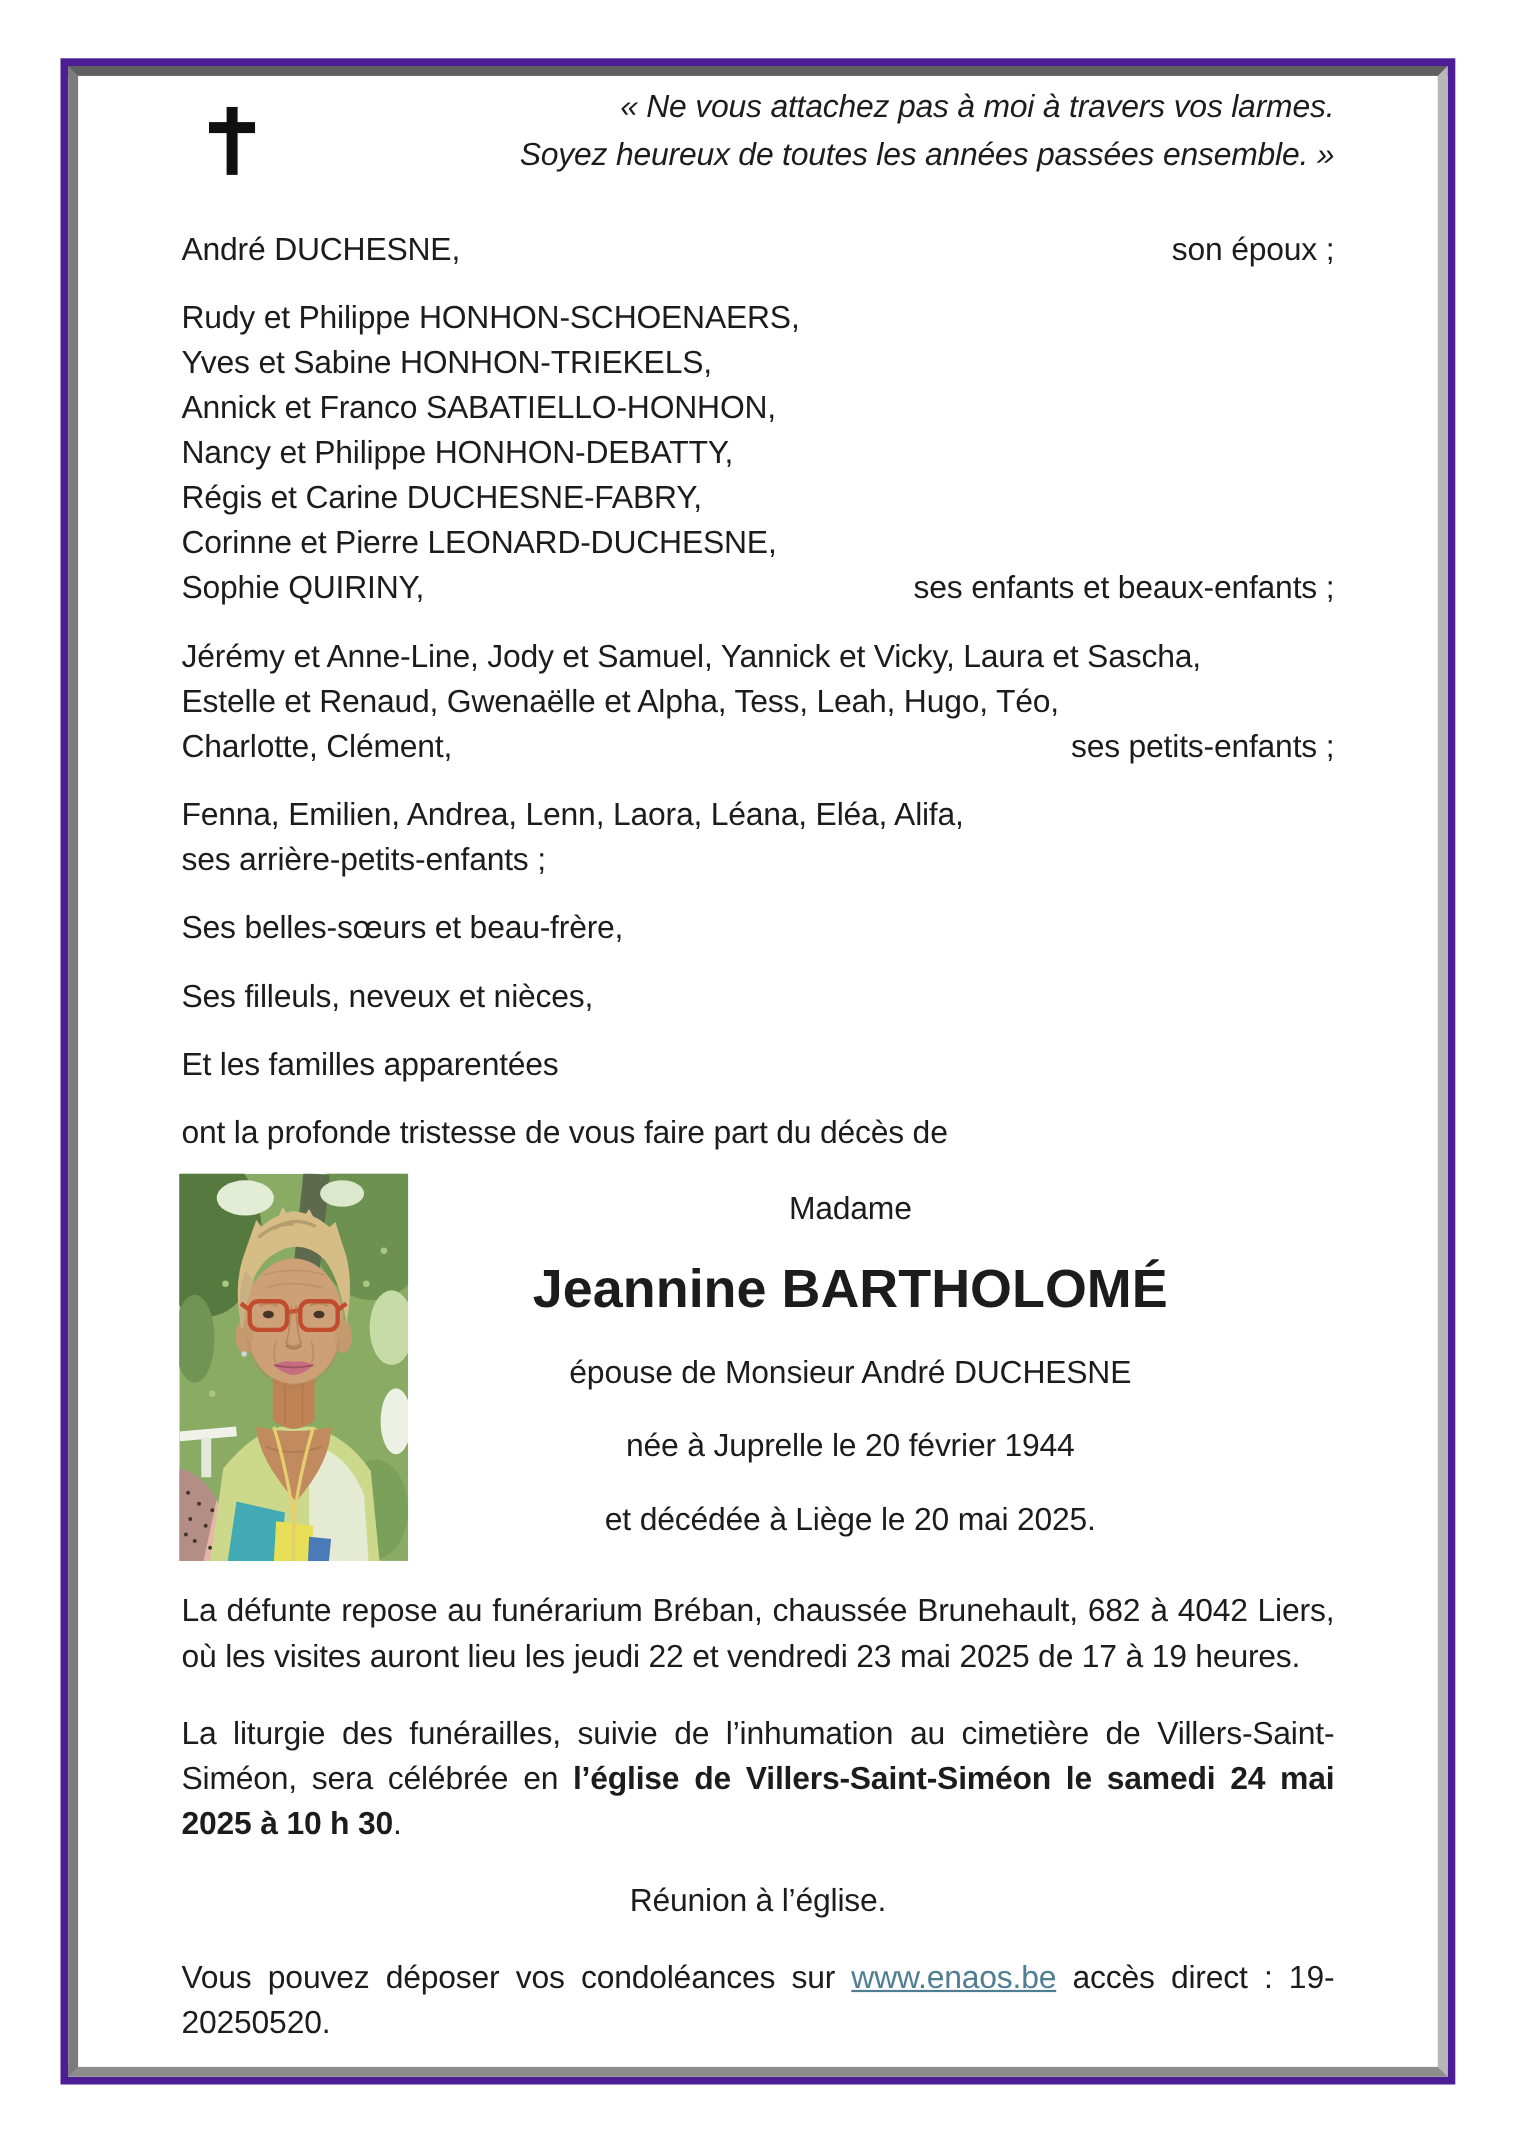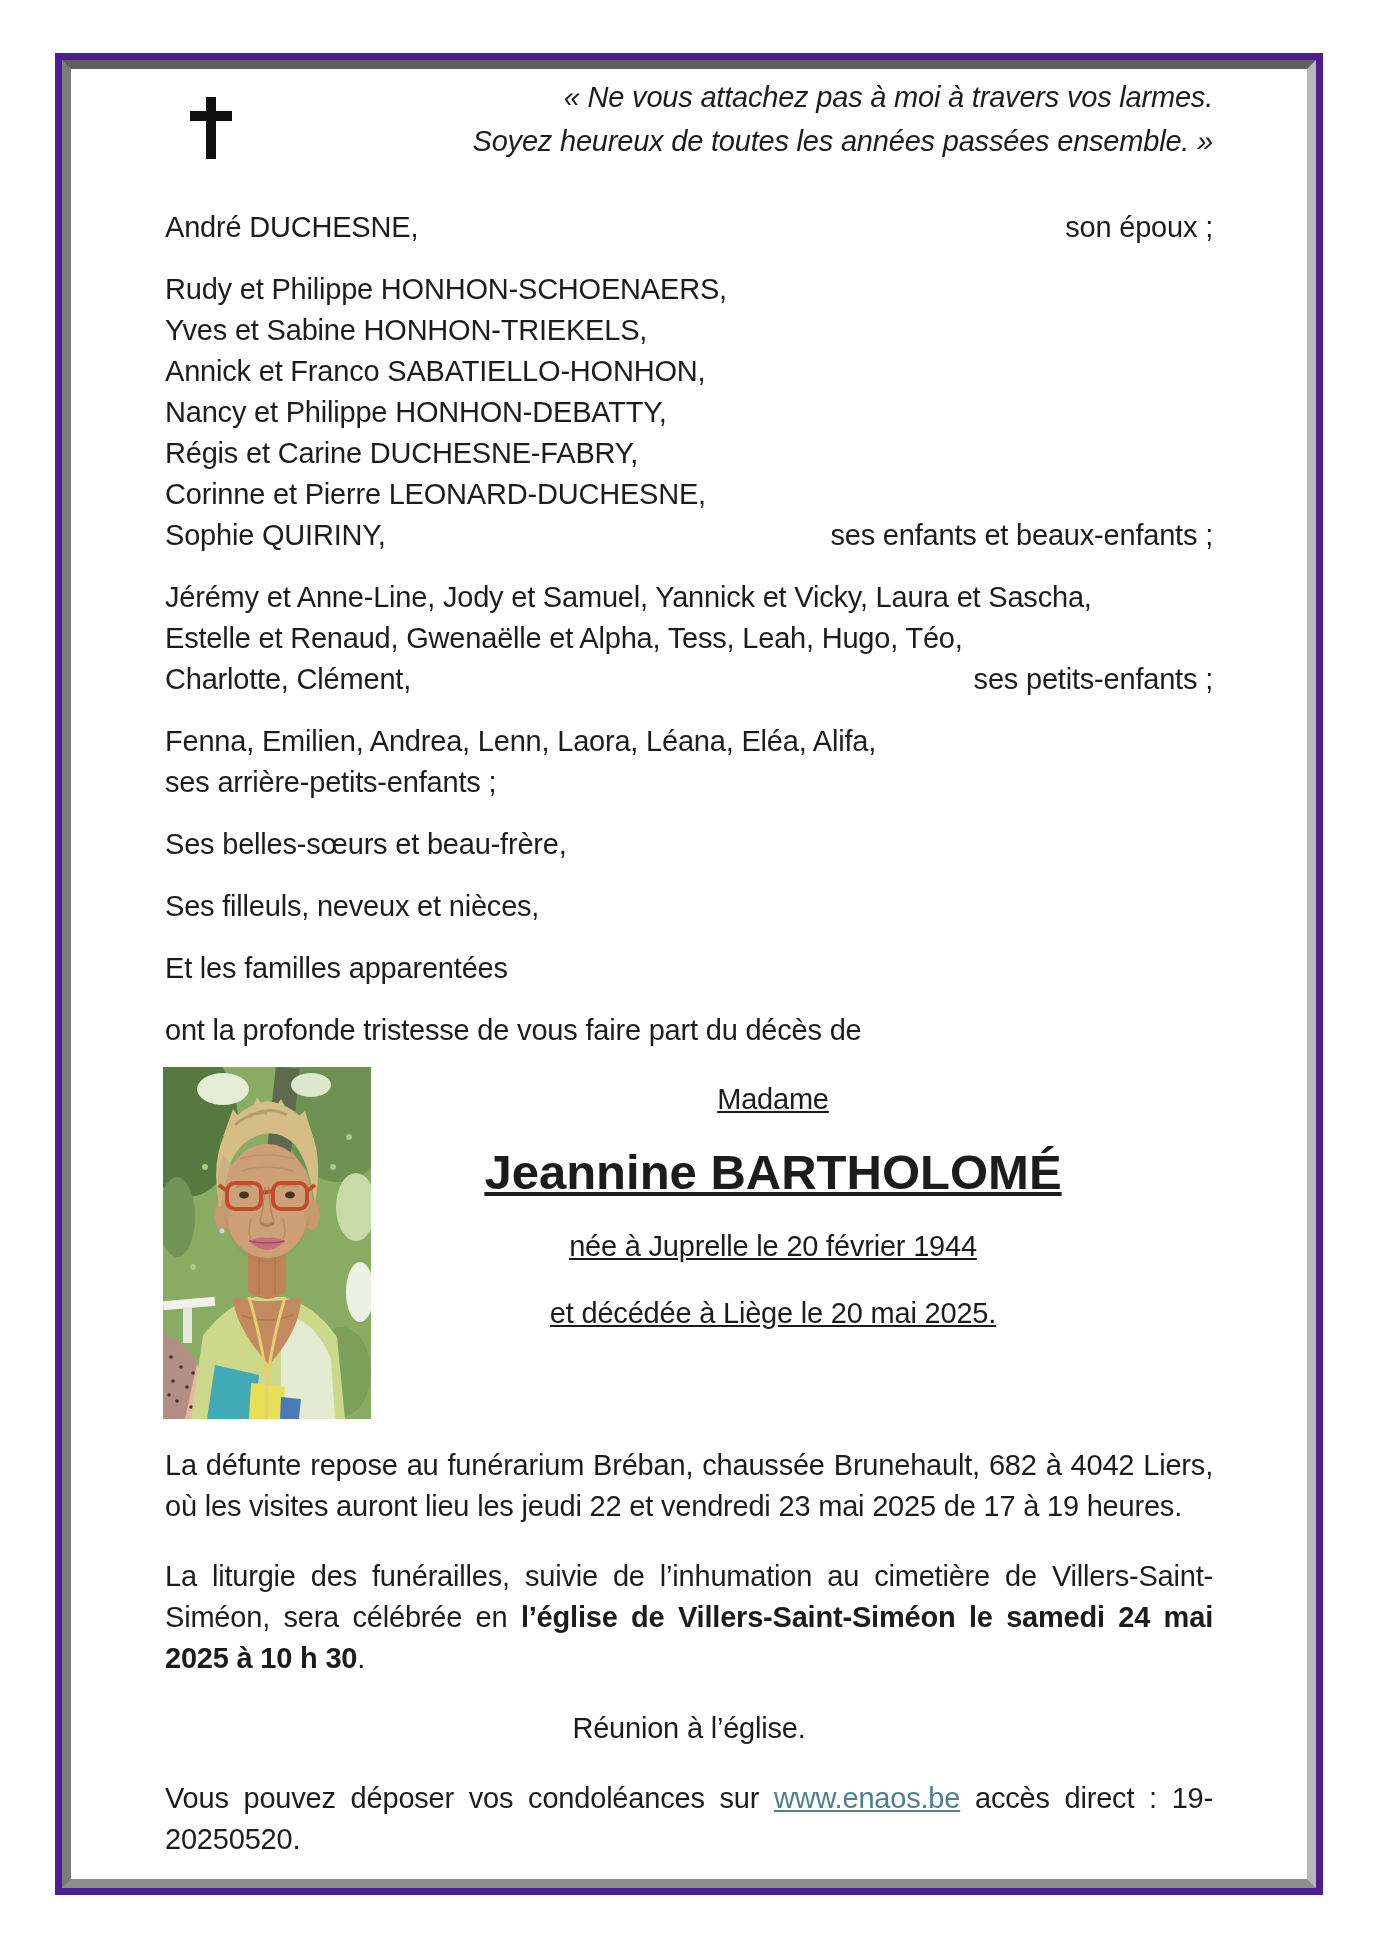--- a/index.html
+++ b/index.html
@@ -63,21 +63,20 @@
   }
   .spouse-row { margin-top: 44px; }
   .name-lines div { white-space: nowrap; }
   .sec { margin-top: 21px; }
   .right-line { text-align: left; }
   .statement { margin-top: 21px; white-space: nowrap; }
   .photo-section {
     margin-top: 16px;
     position: relative;
     min-height: 352px;
-    text-decoration: underline;
   }
   .photo {
     position: absolute;
     left: -2px;
     top: 0;
     width: 208px;
     height: 352px;
     display: block;
   }
   .center-block {
@@ -243,20 +242,21 @@
         <path d="M86,174 Q95,169 104,171 Q113,169 122,174 Q113,183 104,183 Q95,183 86,174 Z" fill="#c76d80"></path>
         <path d="M86,174 Q104,178 122,174" stroke="#8e4452" stroke-width="1.5" fill="none" opacity="0.7"></path>
         <path d="M96,192 Q104,196 112,192" stroke="#ab7c50" stroke-width="1.5" fill="none" opacity="0.5"></path>
         <path d="M62,150 Q70,190 104,196 Q138,190 146,150" stroke="#b08459" fill="none" opacity="0.35" stroke-width="2"></path>
 
         <path d="M86,230 Q100,278 104,316 M122,230 Q108,278 104,316 M104,316 L104,352" stroke="#e5cf6e" stroke-width="3" fill="none"></path>
       </svg>
       <div class="center-block">
         <div class="deceased-title">Madame</div>
         <div class="deceased-name">Jeannine BARTHOLOMÉ</div>
+        <div class="deceased-line1">épouse de Monsieur André DUCHESNE</div>
         <div class="deceased-line2">née à Juprelle le 20 février 1944</div>
         <div class="deceased-line3">et décédée à Liège le 20 mai 2025.</div>
       </div>
     </div>
 
     <p class="para">La défunte repose au funérarium Bréban, chaussée Brunehault, 682 à 4042 Liers, où les visites auront lieu les jeudi 22 et vendredi 23 mai 2025 de 17 à 19 heures.</p>
 
     <p class="para para2"><span>La liturgie des funérailles, suivie de l’inhumation au cimetière de Villers-Saint-Siméon, sera célébrée en </span><b>l’église de Villers-Saint-Siméon le samedi 24 mai 2025 à 10 h 30</b><span>.</span></p>
 
     <div class="reunion">Réunion à l’église.</div>

